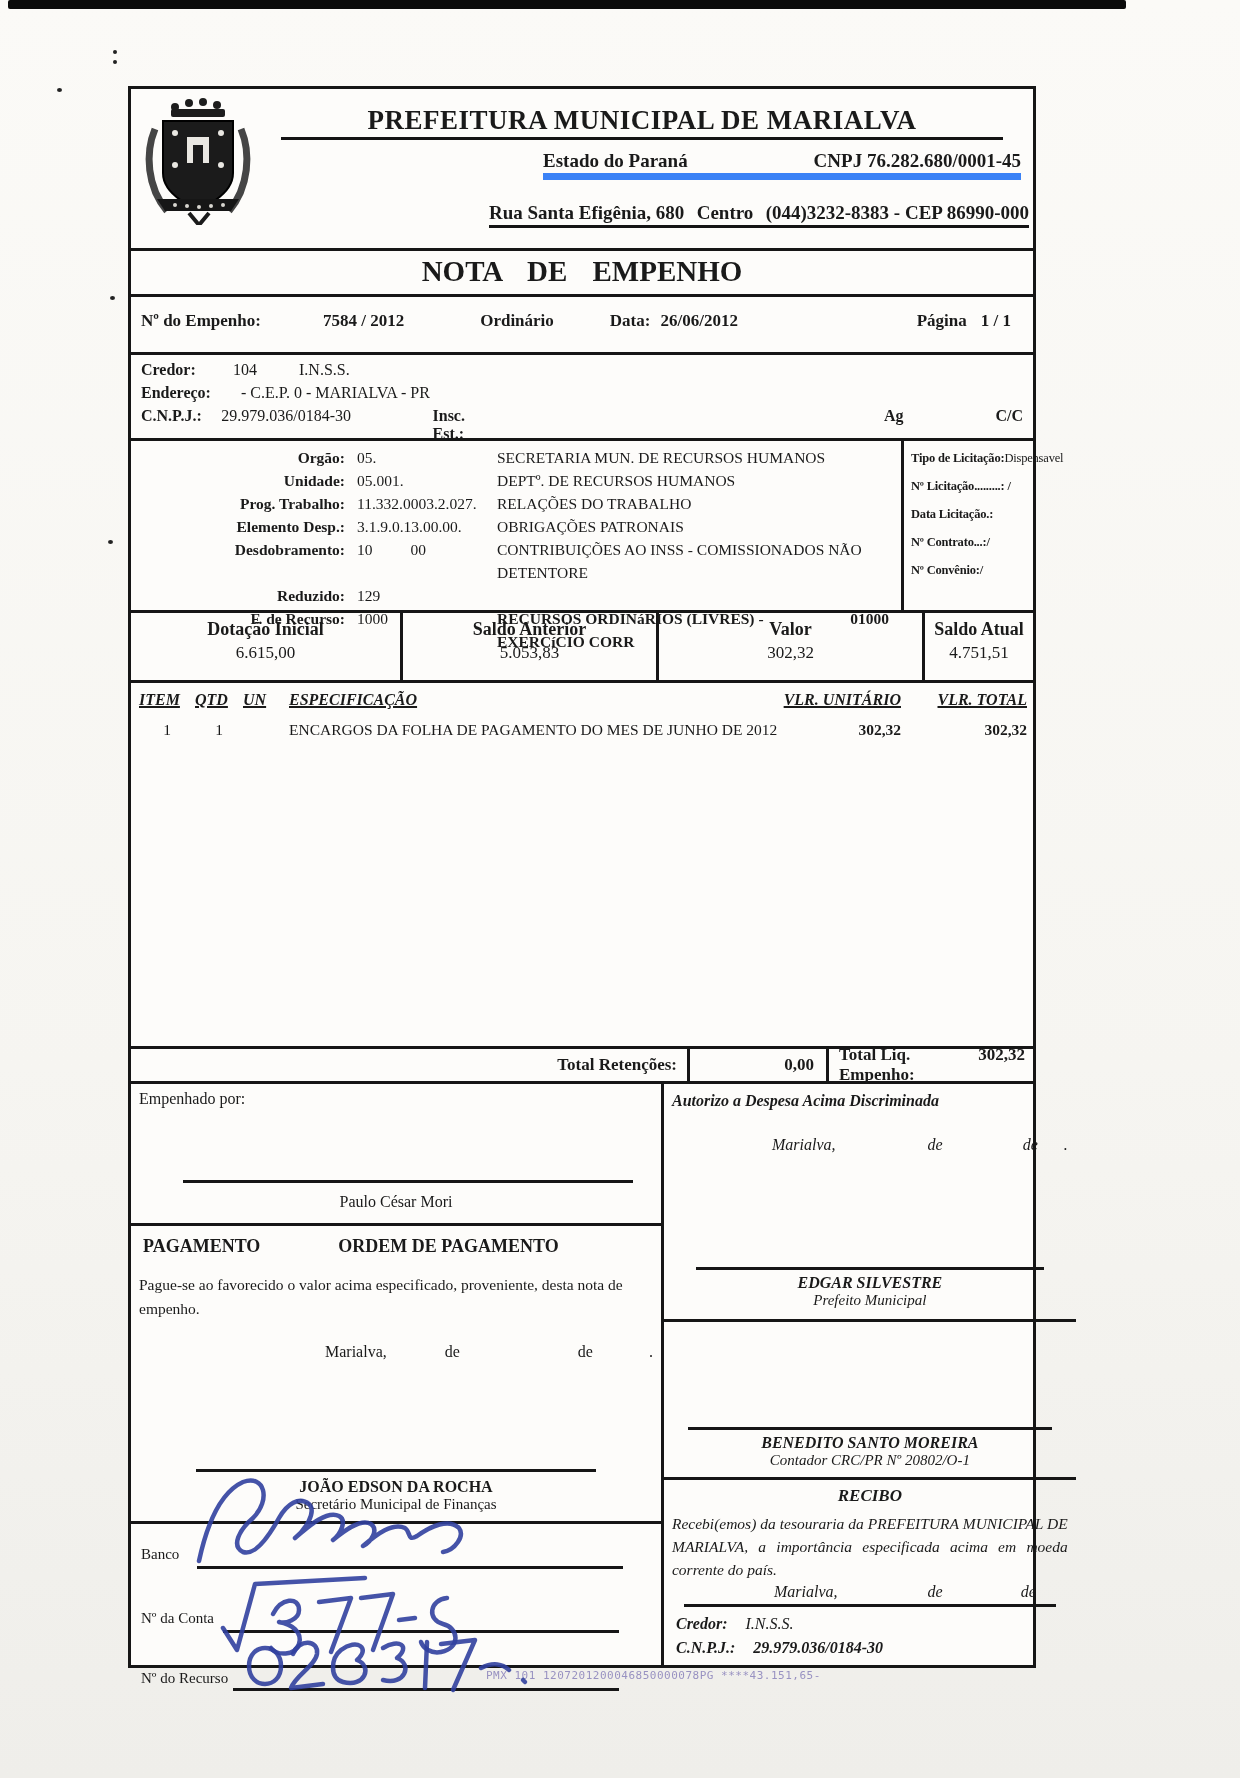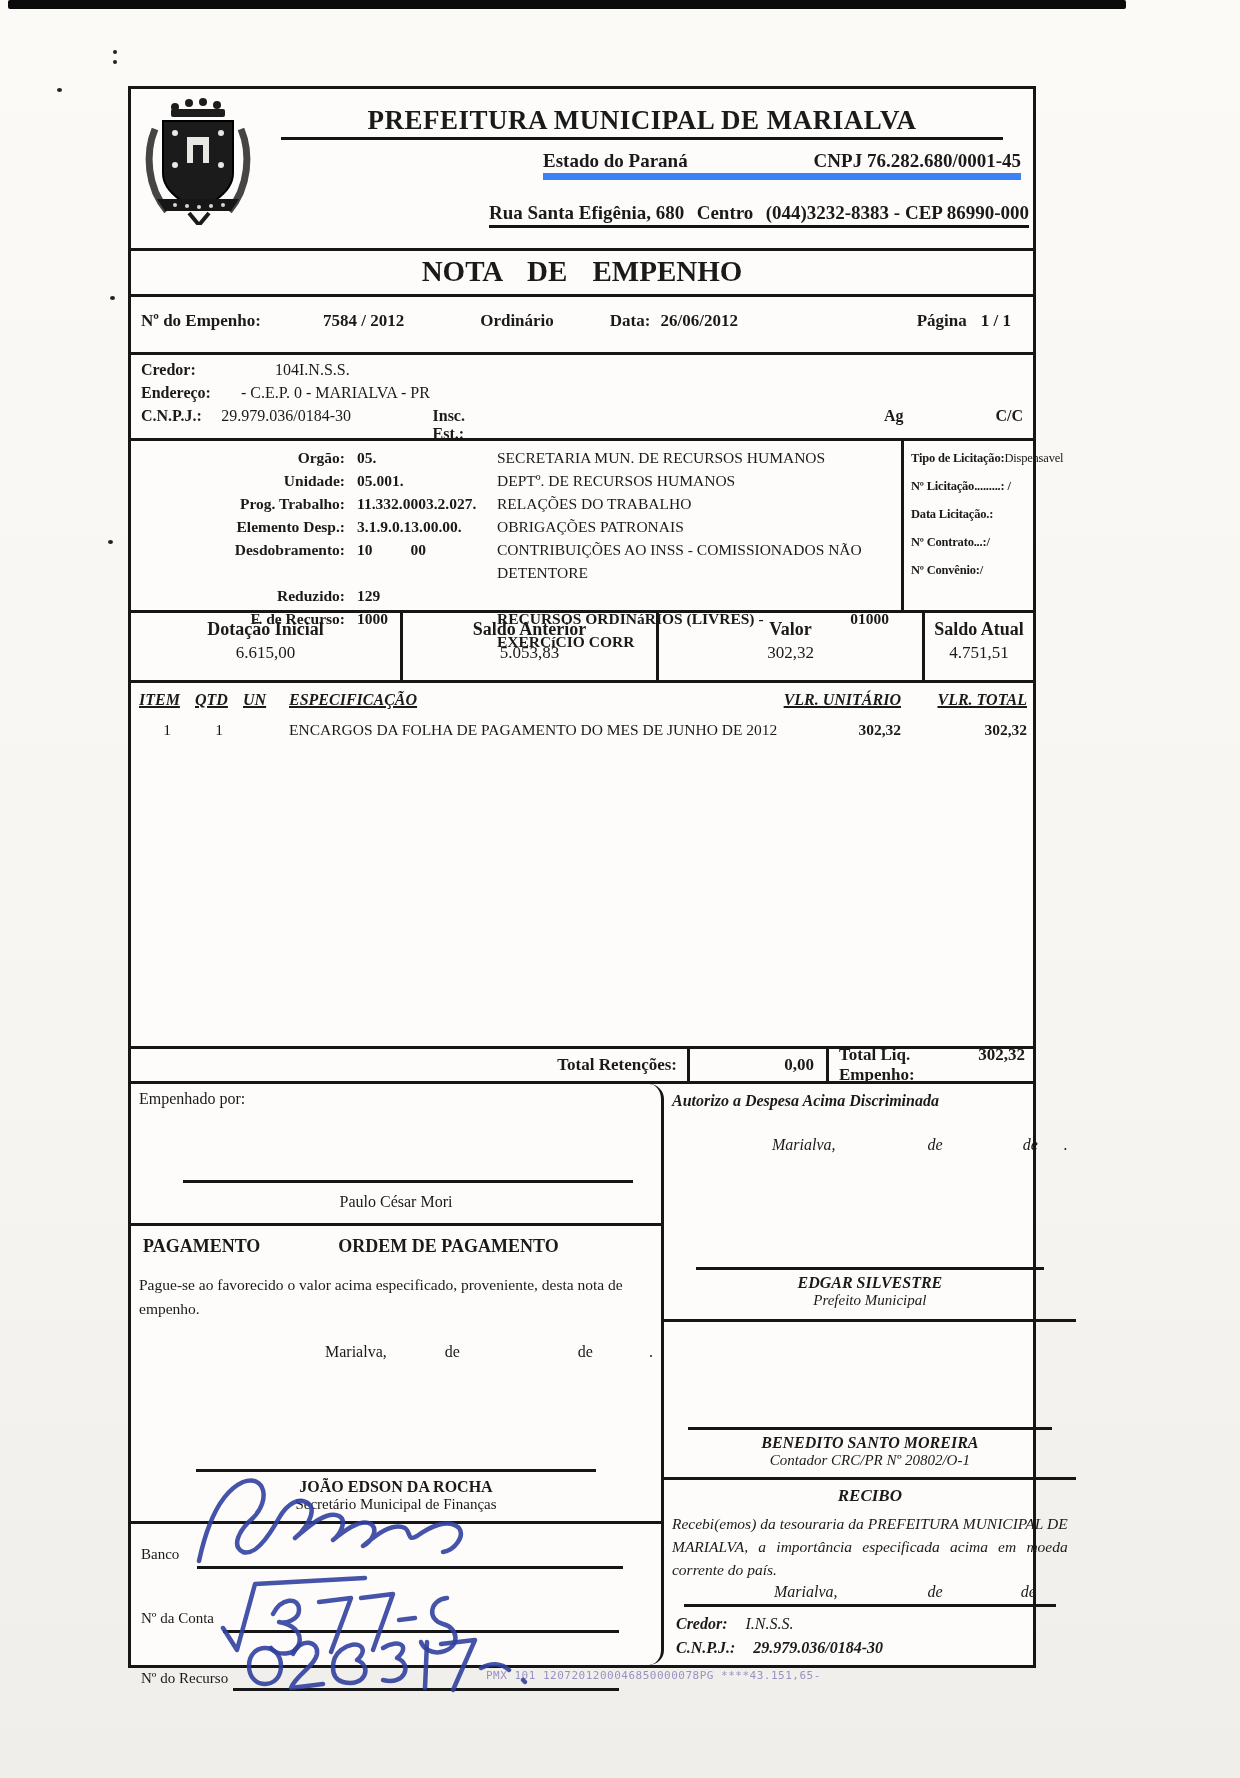--- a/index.html
+++ b/index.html
@@ -39,33 +39,33 @@
   
   .sec-empenho { height:58px; display:flex; align-items:flex-start; padding:14px 12px 0 10px; font-size:17px; font-weight:bold; }
   .se-num { margin-left:62px; } .se-mod { margin-left:76px; } .se-data { margin-left:56px; }
   .se-pag { margin-left:auto; margin-right:10px; }
   .se-pag .v { margin-left:14px; }
 
   
   .sec-credor { height:86px; padding:6px 10px 0 10px; font-size:16px; }
   .cr-row { display:flex; margin-bottom:5px; align-items:baseline; }
   .cr-lab { font-weight:bold; width:92px; }
-  .cr-code { width:66px;text-align:right; }
+  .cr-code { width:66px; }
   .cr-row2 .cr-lab { width:100px; }
   .cr-cnpjv { width:242px; }
   .cr-insc { font-weight:bold; }
   .cr-ag { font-weight:bold; margin-left:392px; }
   .cr-cc { font-weight:bold; margin-left:92px; }
 
   
   .sec-budget { height:172px; position:relative; }
   .bud-left { width:774px; padding:5px 0 0 0; }
   .bud-row { display:flex; font-size:15.5px; line-height:23px; align-items:baseline; }
   .bud-lab { width:214px; text-align:right; font-weight:bold; }
-  .bud-code { width:152px; padding-left:12px; font-weight:bold; white-space:nowrap; }
+  .bud-code { width:152px; padding-left:12px; font-weight:normal; white-space:nowrap; }
   .bud-code .c2 { margin-left:38px; }
   .bud-desc { flex:1; display:flex; }
   .bud-extra { margin-left:auto; margin-right:16px; font-weight:bold; }
   .lic-box { position:absolute; right:0; top:0; bottom:0; width:132px; border-left:3px solid #161616;
              padding:10px 0 0 7px; font-size:12.5px; font-weight:bold; letter-spacing:-.2px; }
   .lic-box div { margin-bottom:13px; white-space:nowrap; }
   .lic-box .val { font-weight:normal; }
 
   
   .sec-saldos { height:70px; display:flex; }
@@ -86,21 +86,21 @@
 
   
   .sec-totals { height:38px; display:flex; border-bottom:3px solid #161616; font-size:17px; font-weight:bold; align-items:center; }
   .tot-c1 { flex:0 0 556px; text-align:right; padding-right:10px; }
   .tot-c2 { flex:0 0 142px; border-left:3px solid #161616; border-right:3px solid #161616;
             align-self:stretch; display:flex; align-items:center; justify-content:flex-end; padding-right:12px; }
   .tot-c3 { flex:1; display:flex; justify-content:space-between; padding:0 8px 0 10px; }
 
   
   .sec-bottom { flex:1; display:flex; border-top:none; }
-  .bot-left { width:545px; border-right:3px solid #161616; display:flex; flex-direction:column;border-radius:15px; }
+  .bot-left { width:545px; border-right:3px solid #161616; display:flex; flex-direction:column; }
   .bot-right { flex:1; display:flex; flex-direction:column;font-style:italic; }
   .lbl { font-weight:bold; font-size:16px; }
   .sig-line { border-bottom:3px solid #161616; }
   .cname { text-align:center; font-size:16px; font-weight:bold; }
   .ctitle { text-align:center; font-size:15px; }
 
   .emp-box { height:142px; border-bottom:3px solid #161616; position:relative; padding:6px 8px; }
   .emp-box .sig-line { position:absolute; left:52px; right:28px; bottom:40px; }
   .emp-box .cname { position:absolute; left:0; right:0; bottom:12px; font-weight:normal; }
 

